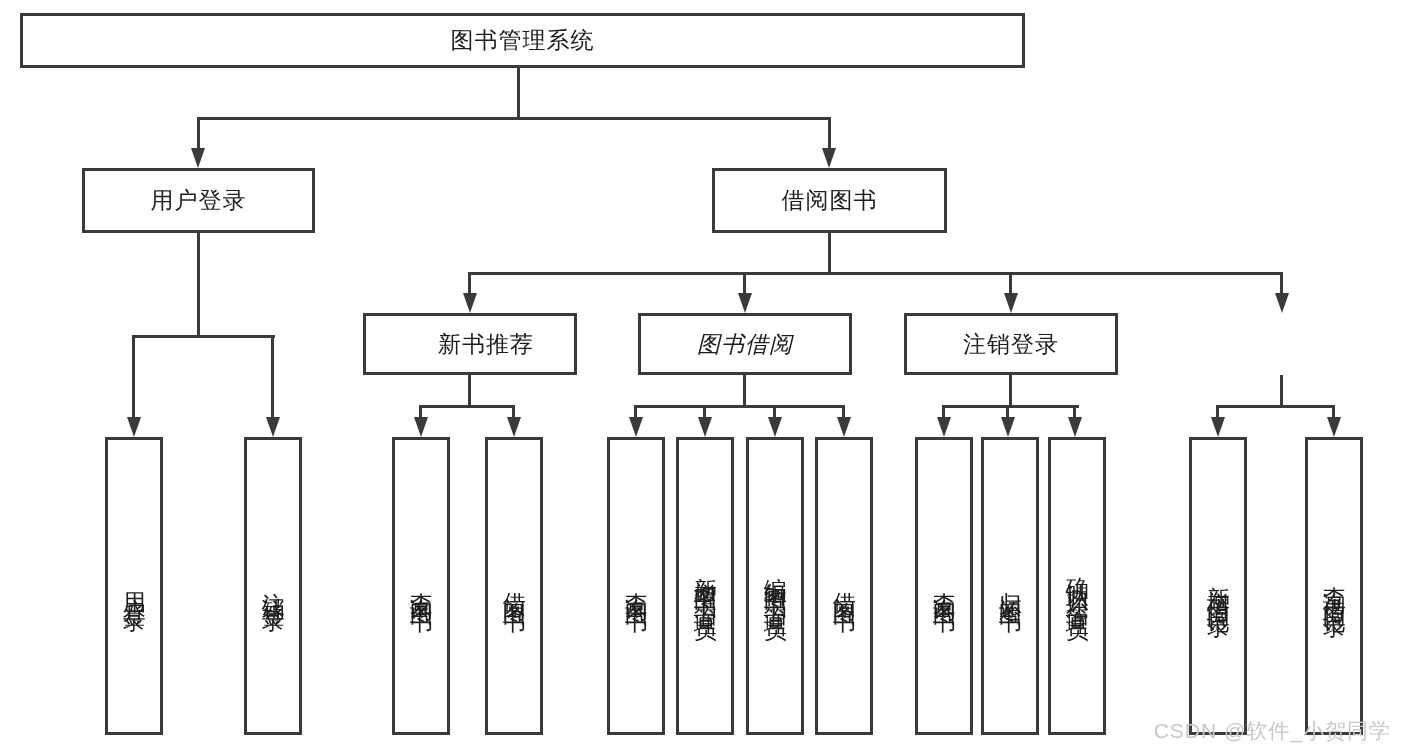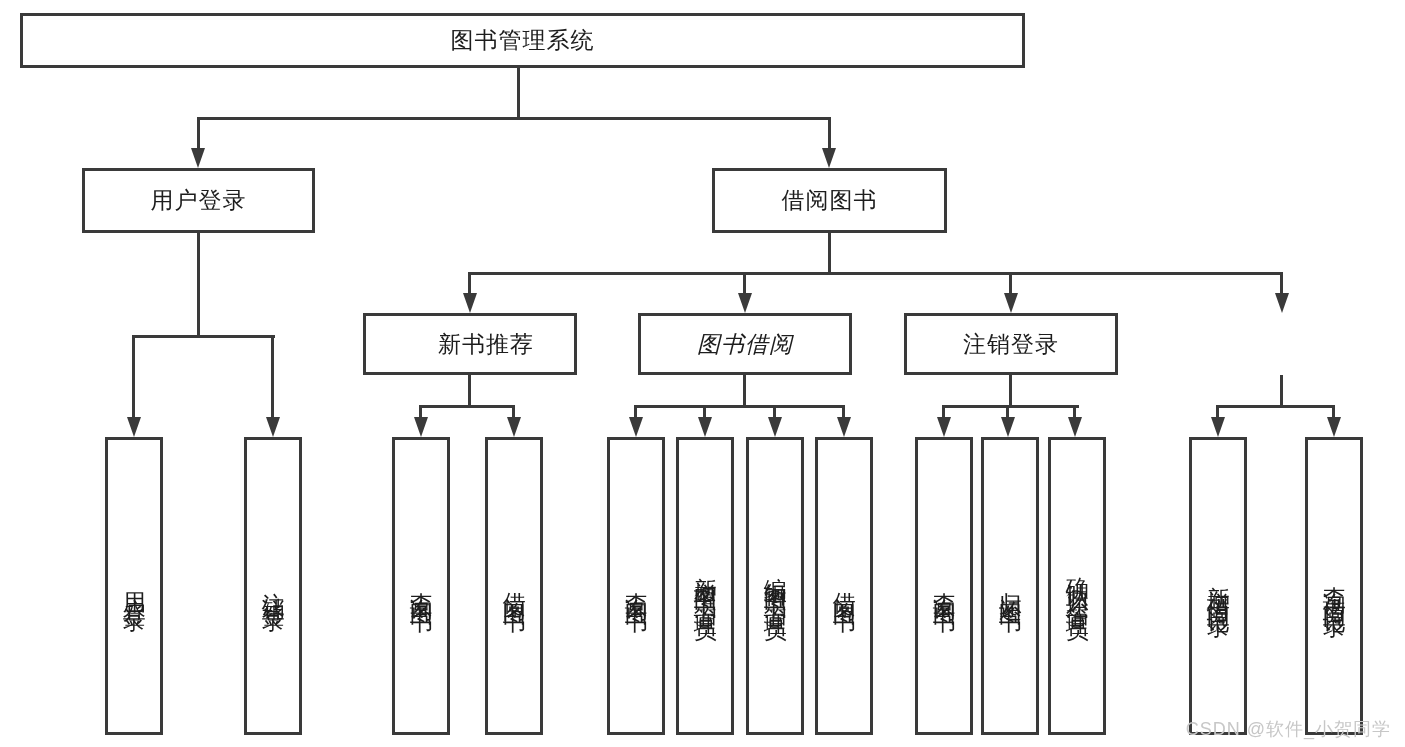--- a/index.html
+++ b/index.html
@@ -40,21 +40,21 @@
   .arrow{
     position:absolute;width:0;height:0;
     border-left:7px solid transparent;
     border-right:7px solid transparent;
     border-top:20px solid var(--line);
     z-index:1;
   }
   .watermark{
     position:absolute;
     right:14px;top:717px;
-    font-size:18px;
+    font-size:21px;
     color:var(--wm);
     letter-spacing:1px;
     z-index:5;
     white-space:nowrap;
     margin-left:24px;
   }
 </style>
 </head>
 <body>
 

